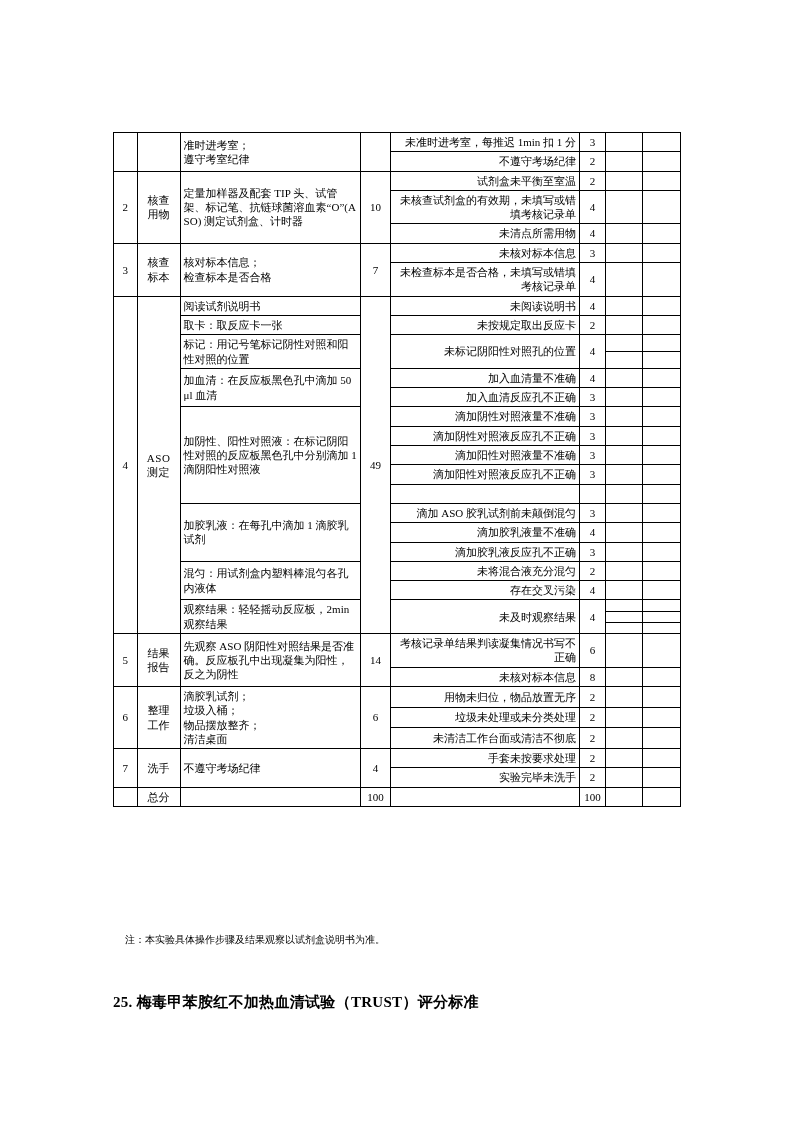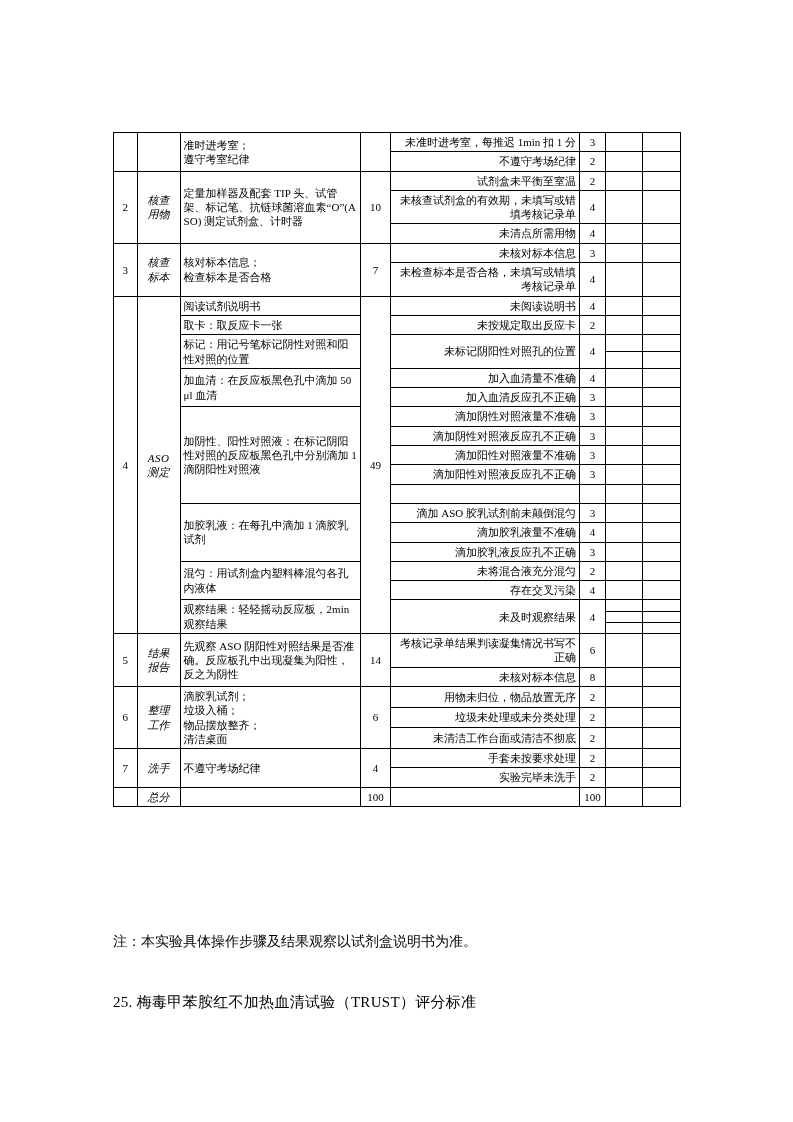--- a/index.html
+++ b/index.html
@@ -36,21 +36,20 @@
     vertical-align: middle;
     word-break: break-all;
   }
   td.c-no {
     text-align: center;
     width: 22px;
   }
   td.c-item {
     text-align: center;
     width: 40px;
-    font-style: italic;
   }
   td.c-content {
     width: 168px;
     text-align: left;
   }
   td.c-score {
     text-align: center;
     width: 28px;
   }
   td.c-deduct {
@@ -68,32 +67,32 @@
     width: 35px;
   }
   .cell-lines span {
     display: block;
   }
   .vert {
     letter-spacing: 0.5px;
   }
   .note {
     position: absolute;
-    left: 113px;
+    left: 125px;
     top: 933px;
-    font-size: 14px;
+    font-size: 10px;
     font-family: "Liberation Serif", "DejaVu Serif", serif;
     letter-spacing: 0px;
   }
   .section-title {
     position: absolute;
     left: 113px;
     top: 993px;
     font-size: 15px;
-    font-weight: normal;
+    font-weight: bold;
     font-family: "Liberation Serif", "DejaVu Serif", serif;
     letter-spacing: 0.3px;
   }
 </style>
 </head>
 <body>
 
 <div class="page">
 
   <div class="sheet">

